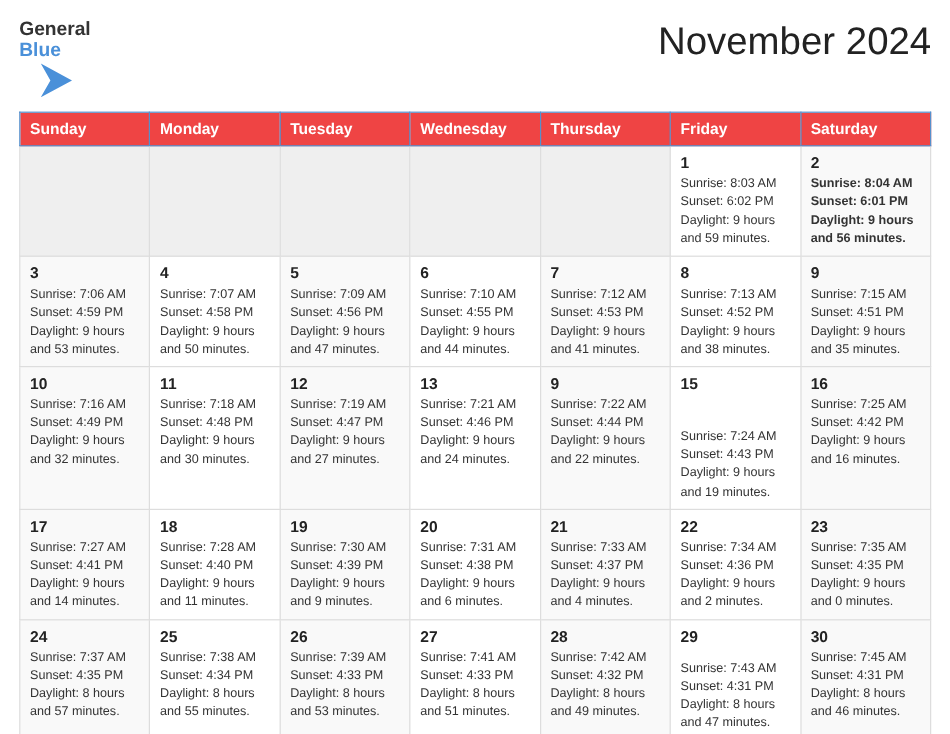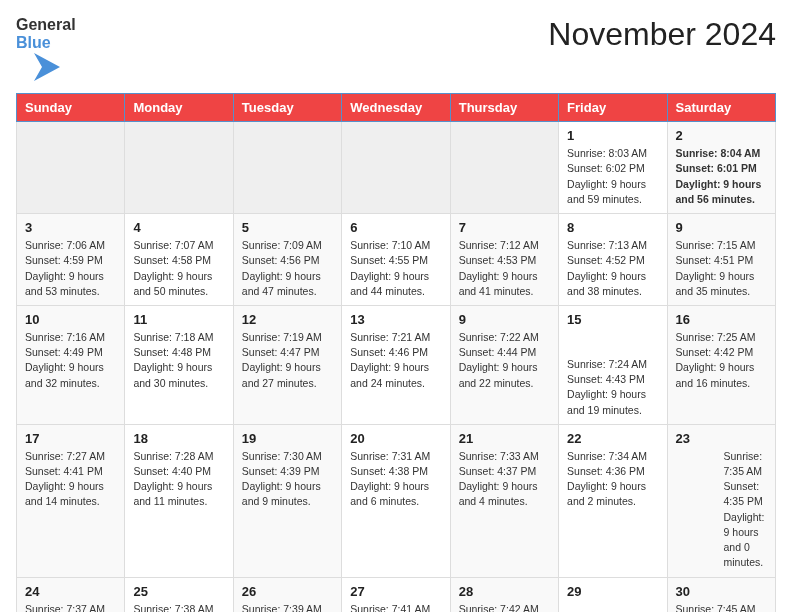--- a/index.html
+++ b/index.html
@@ -252,21 +252,21 @@
 Daylight: 9 hours and 4 minutes.</div>
         </td>
         <td>
           <div class="day-number">22</div>
           <div class="day-info" style="white-space: pre-line;">Sunrise: 7:34 AM
 Sunset: 4:36 PM
 Daylight: 9 hours and 2 minutes.</div>
         </td>
         <td>
           <div class="day-number">23</div>
-          <div class="day-info" style="white-space: pre-line; margin-left: 48px;">Sunrise: 7:35 AM
+          <div class="day-info" style="white-space: pre-line;">Sunrise: 7:35 AM
 Sunset: 4:35 PM
 Daylight: 9 hours and 0 minutes.</div>
         </td>
       </tr>
       <tr class="week-row">
         <td>
           <div class="day-number">24</div>
           <div class="day-info" style="white-space: pre-line;">Sunrise: 7:37 AM
 Sunset: 4:35 PM
 Daylight: 8 hours and 57 minutes.</div>

